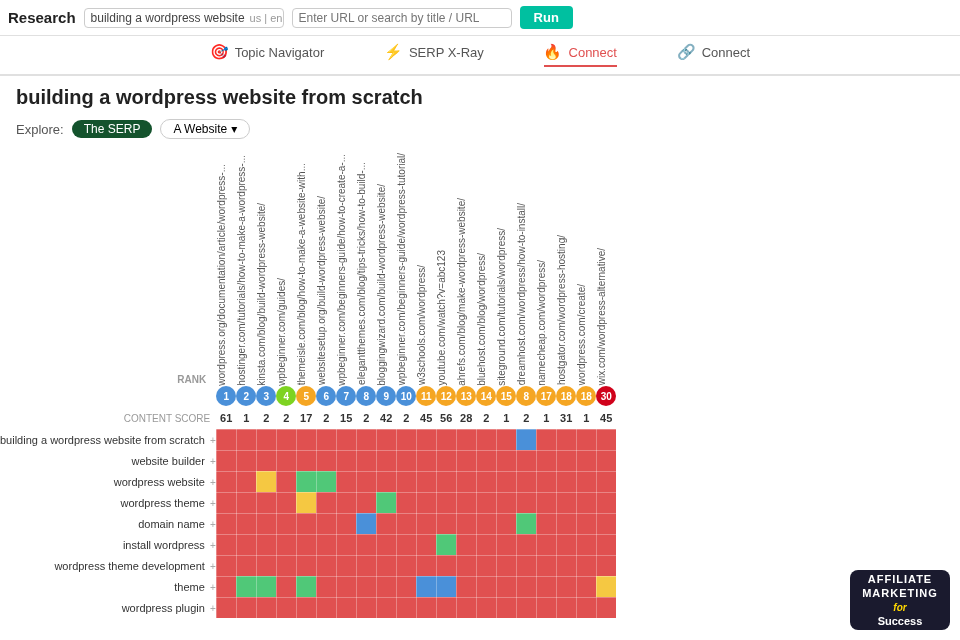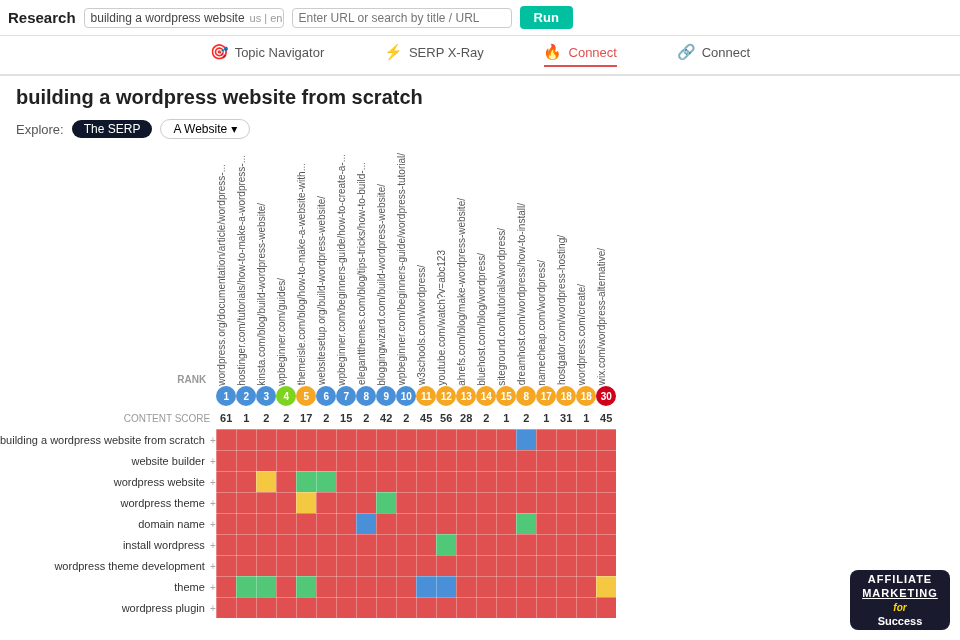--- a/index.html
+++ b/index.html
@@ -104,21 +104,21 @@
 
     
     #explore-bar {
       display: flex;
       align-items: center;
       gap: 8px;
       margin-bottom: 10px;
     }
     .explore-label { color: #555; font-size: 13px; }
     .explore-btn {
-      background: #0f172a;
+      background: #14532d;
       color: #fff;
       border: none;
       border-radius: 12px;
       padding: 2px 12px;
       font-size: 12px;
       cursor: pointer;
     }
     .explore-website-btn {
       background: #fff;
       border: 1px solid #ccc;
@@ -647,16 +647,16 @@
           <td class="heat-cell" style="background: rgb(224, 80, 80); border: 1px solid rgba(255, 255, 255, 0.3);"></td>
           <td class="heat-cell" style="background: rgb(224, 80, 80); border: 1px solid rgba(255, 255, 255, 0.3);"></td>
           <td class="heat-cell" style="background: rgb(224, 80, 80); border: 1px solid rgba(255, 255, 255, 0.3);"></td>
         </tr>
       </tbody>
   </table>
 </div>
 
 <div id="corner-ad">
   <div style="font-size:11px;letter-spacing:1px;">AFFILIATE</div>
-  <div style="font-size:11px;letter-spacing:1px;text-decoration:underline;">MARKETING</div>
+  <div style="font-size:11px;letter-spacing:1px;">MARKETING</div>
   <div class="ad-highlight" style="font-size:10px;">for</div>
   <div style="font-size:11px;text-align:center;">Success</div>
 </div>
 
 </body></html>

